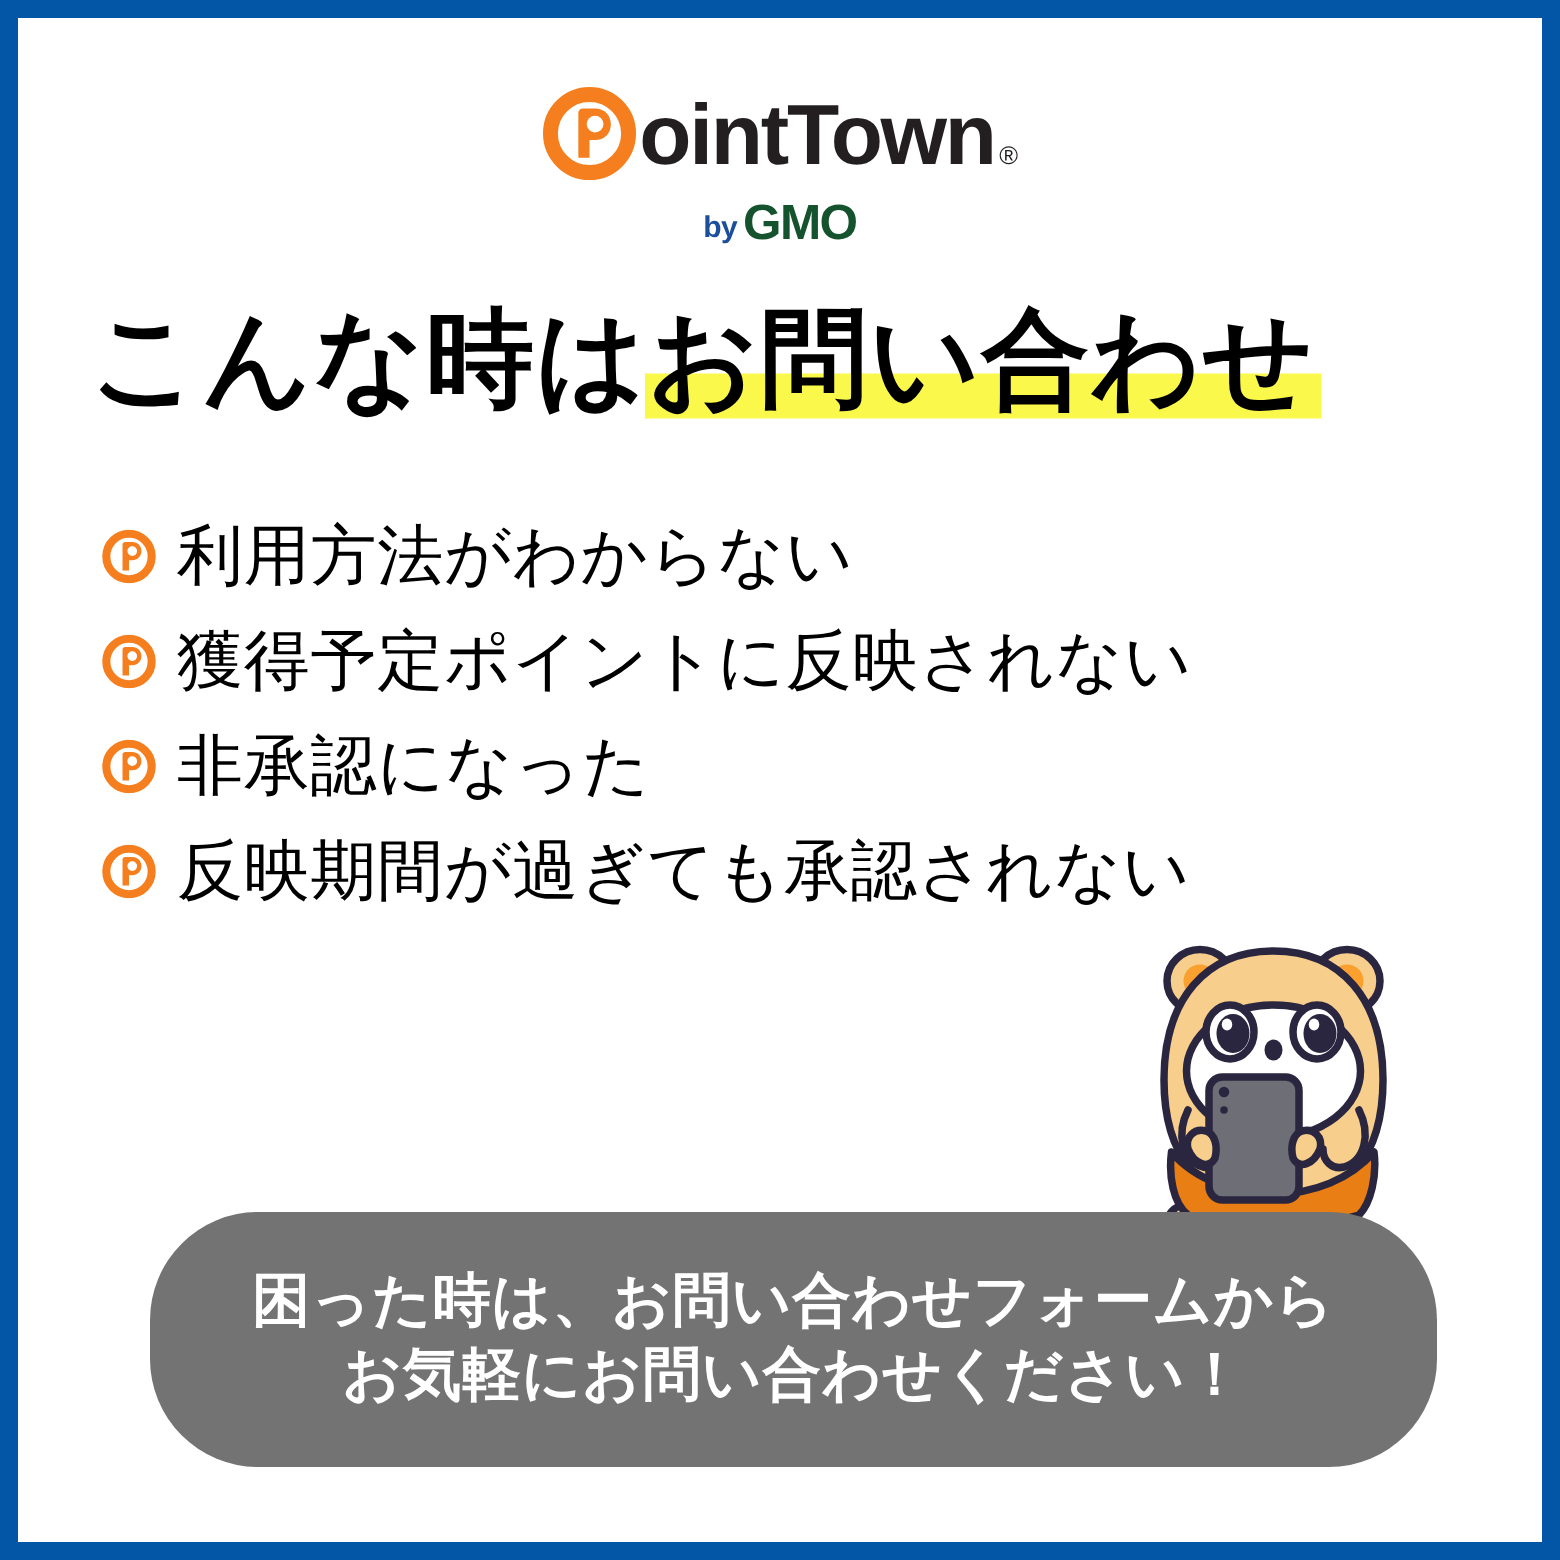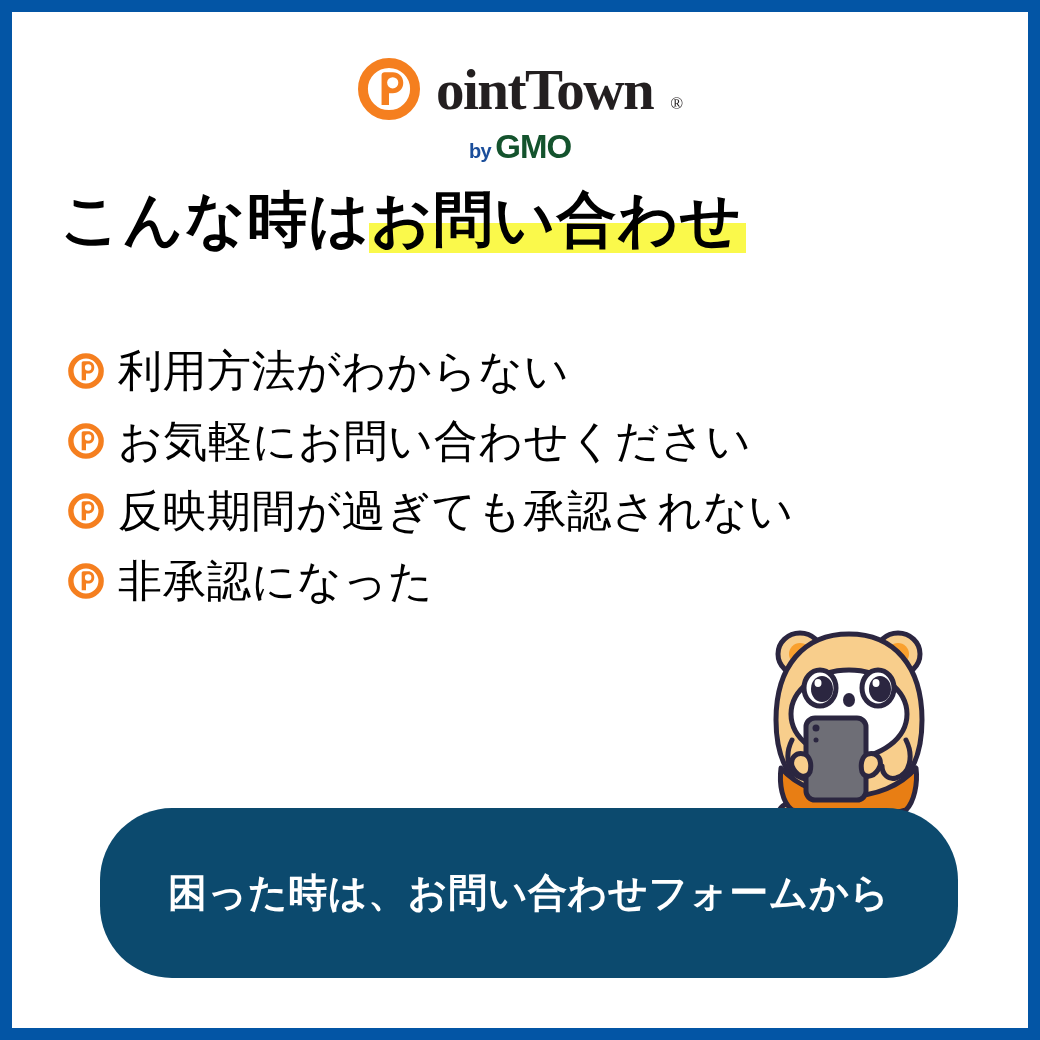--- a/index.html
+++ b/index.html
@@ -30,23 +30,22 @@
     position: absolute;
     left: 0;
     right: 0;
     top: 44px;
     text-align: center;
   }
   #logo-wordmark {
     display: inline-flex;
     align-items: center;
     justify-content: space-between;
-    gap: 16px;
+    gap: 2px;
     height: 66px;
-    font-family: Liberation Serif, serif;
   }
   .logo-p-mark {
     width: 62px;
     height: 62px;
     flex: 0 0 auto;
     display: block;
   }
   #logo-text {
     font-size: 57px;
     font-weight: bold;
@@ -85,22 +84,22 @@
     font-size: 33px;
     font-weight: bold;
     color: #14532d;
     letter-spacing: -1px;
   }
 
   
   #heading {
     position: absolute;
     left: 48px;
-    top: 178px;
-    font-size: 60px;
+    top: 192px;
+    font-size: 72px;
     font-weight: bold;
     color: #000000;
     letter-spacing: 1px;
     white-space: nowrap;
     line-height: 1;
   }
   #heading .plain { position: relative; z-index: 2; }
   #heading .hl {
     position: relative;
     z-index: 2;
@@ -154,21 +153,21 @@
     z-index: 3;
   }
 
   
   #cta-banner {
     position: absolute;
     left: 88px;
     top: 796px;
     width: 858px;
     height: 170px;
-    background: #0c4a6e;
+    background: #737373;
     border-radius: 72px;
     z-index: 4;
     display: flex;
     flex-direction: column;
     align-items: center;
     justify-content: center;
     gap: 8px;
   }
   .cta-line {
     color: #ffffff;
@@ -217,39 +216,39 @@
       </svg>
       <span class="bullet-text">利用方法がわからない</span>
     </div>
 
     <div class="bullet-row">
       <svg class="bullet-mark" viewBox="0 0 100 100">
         <circle cx="50" cy="50" r="42" fill="none" stroke="#F57F1F" stroke-width="15"></circle>
         <path d="M38 76 L38 28 C38 25 40 23 43 23 L56 23 C66 23 73 30 73 40 C73 50 66 57 56 57 L50 57 L50 76 Z" fill="#F57F1F"></path>
         <circle cx="56" cy="40" r="9" fill="#ffffff"></circle>
       </svg>
-      <span class="bullet-text">お気軽にお問い合わせください</span>
+      <span class="bullet-text">獲得予定ポイントに反映されない</span>
+    </div>
+
+    <div class="bullet-row">
+      <svg class="bullet-mark" viewBox="0 0 100 100">
+        <circle cx="50" cy="50" r="42" fill="none" stroke="#F57F1F" stroke-width="15"></circle>
+        <path d="M38 76 L38 28 C38 25 40 23 43 23 L56 23 C66 23 73 30 73 40 C73 50 66 57 56 57 L50 57 L50 76 Z" fill="#F57F1F"></path>
+        <circle cx="56" cy="40" r="9" fill="#ffffff"></circle>
+      </svg>
+      <span class="bullet-text">非承認になった</span>
     </div>
 
     <div class="bullet-row">
       <svg class="bullet-mark" viewBox="0 0 100 100">
         <circle cx="50" cy="50" r="42" fill="none" stroke="#F57F1F" stroke-width="15"></circle>
         <path d="M38 76 L38 28 C38 25 40 23 43 23 L56 23 C66 23 73 30 73 40 C73 50 66 57 56 57 L50 57 L50 76 Z" fill="#F57F1F"></path>
         <circle cx="56" cy="40" r="9" fill="#ffffff"></circle>
       </svg>
       <span class="bullet-text">反映期間が過ぎても承認されない</span>
-    </div>
-
-    <div class="bullet-row">
-      <svg class="bullet-mark" viewBox="0 0 100 100">
-        <circle cx="50" cy="50" r="42" fill="none" stroke="#F57F1F" stroke-width="15"></circle>
-        <path d="M38 76 L38 28 C38 25 40 23 43 23 L56 23 C66 23 73 30 73 40 C73 50 66 57 56 57 L50 57 L50 76 Z" fill="#F57F1F"></path>
-        <circle cx="56" cy="40" r="9" fill="#ffffff"></circle>
-      </svg>
-      <span class="bullet-text">非承認になった</span>
     </div>
 
 
   </div>
 
   <svg id="mascot" viewBox="0 0 226 226">
     <g stroke="#2B2640" stroke-width="5" stroke-linejoin="round" stroke-linecap="round">
 
       <path d="M38 188 C30 192 26 202 32 208 C38 214 52 214 60 206 L64 196 Z" fill="#F8CE8C"></path>
       <path d="M124 190 C116 194 112 204 118 210 C124 216 138 216 146 208 L150 198 Z" fill="#F8CE8C"></path>
@@ -284,15 +283,16 @@
 
       <path d="M44 150 C42 142 48 136 56 138 C62 140 64 148 62 156 C58 164 48 160 44 150 Z" fill="#F8CE8C"></path>
       <path d="M132 150 C134 142 128 136 120 138 C114 140 112 148 114 156 C118 164 128 160 132 150 Z" fill="#F8CE8C"></path>
     </g>
     <circle cx="68" cy="112" r="3.5" fill="#2B2640"></circle>
     <circle cx="68" cy="124" r="2.5" fill="#2B2640"></circle>
   </svg>
 
   <div id="cta-banner">
     <div class="cta-line">困った時は、お問い合わせフォームから</div>
+    <div class="cta-line">お気軽にお問い合わせください！</div>
   </div>
 
 </div>
 
 </body></html>

